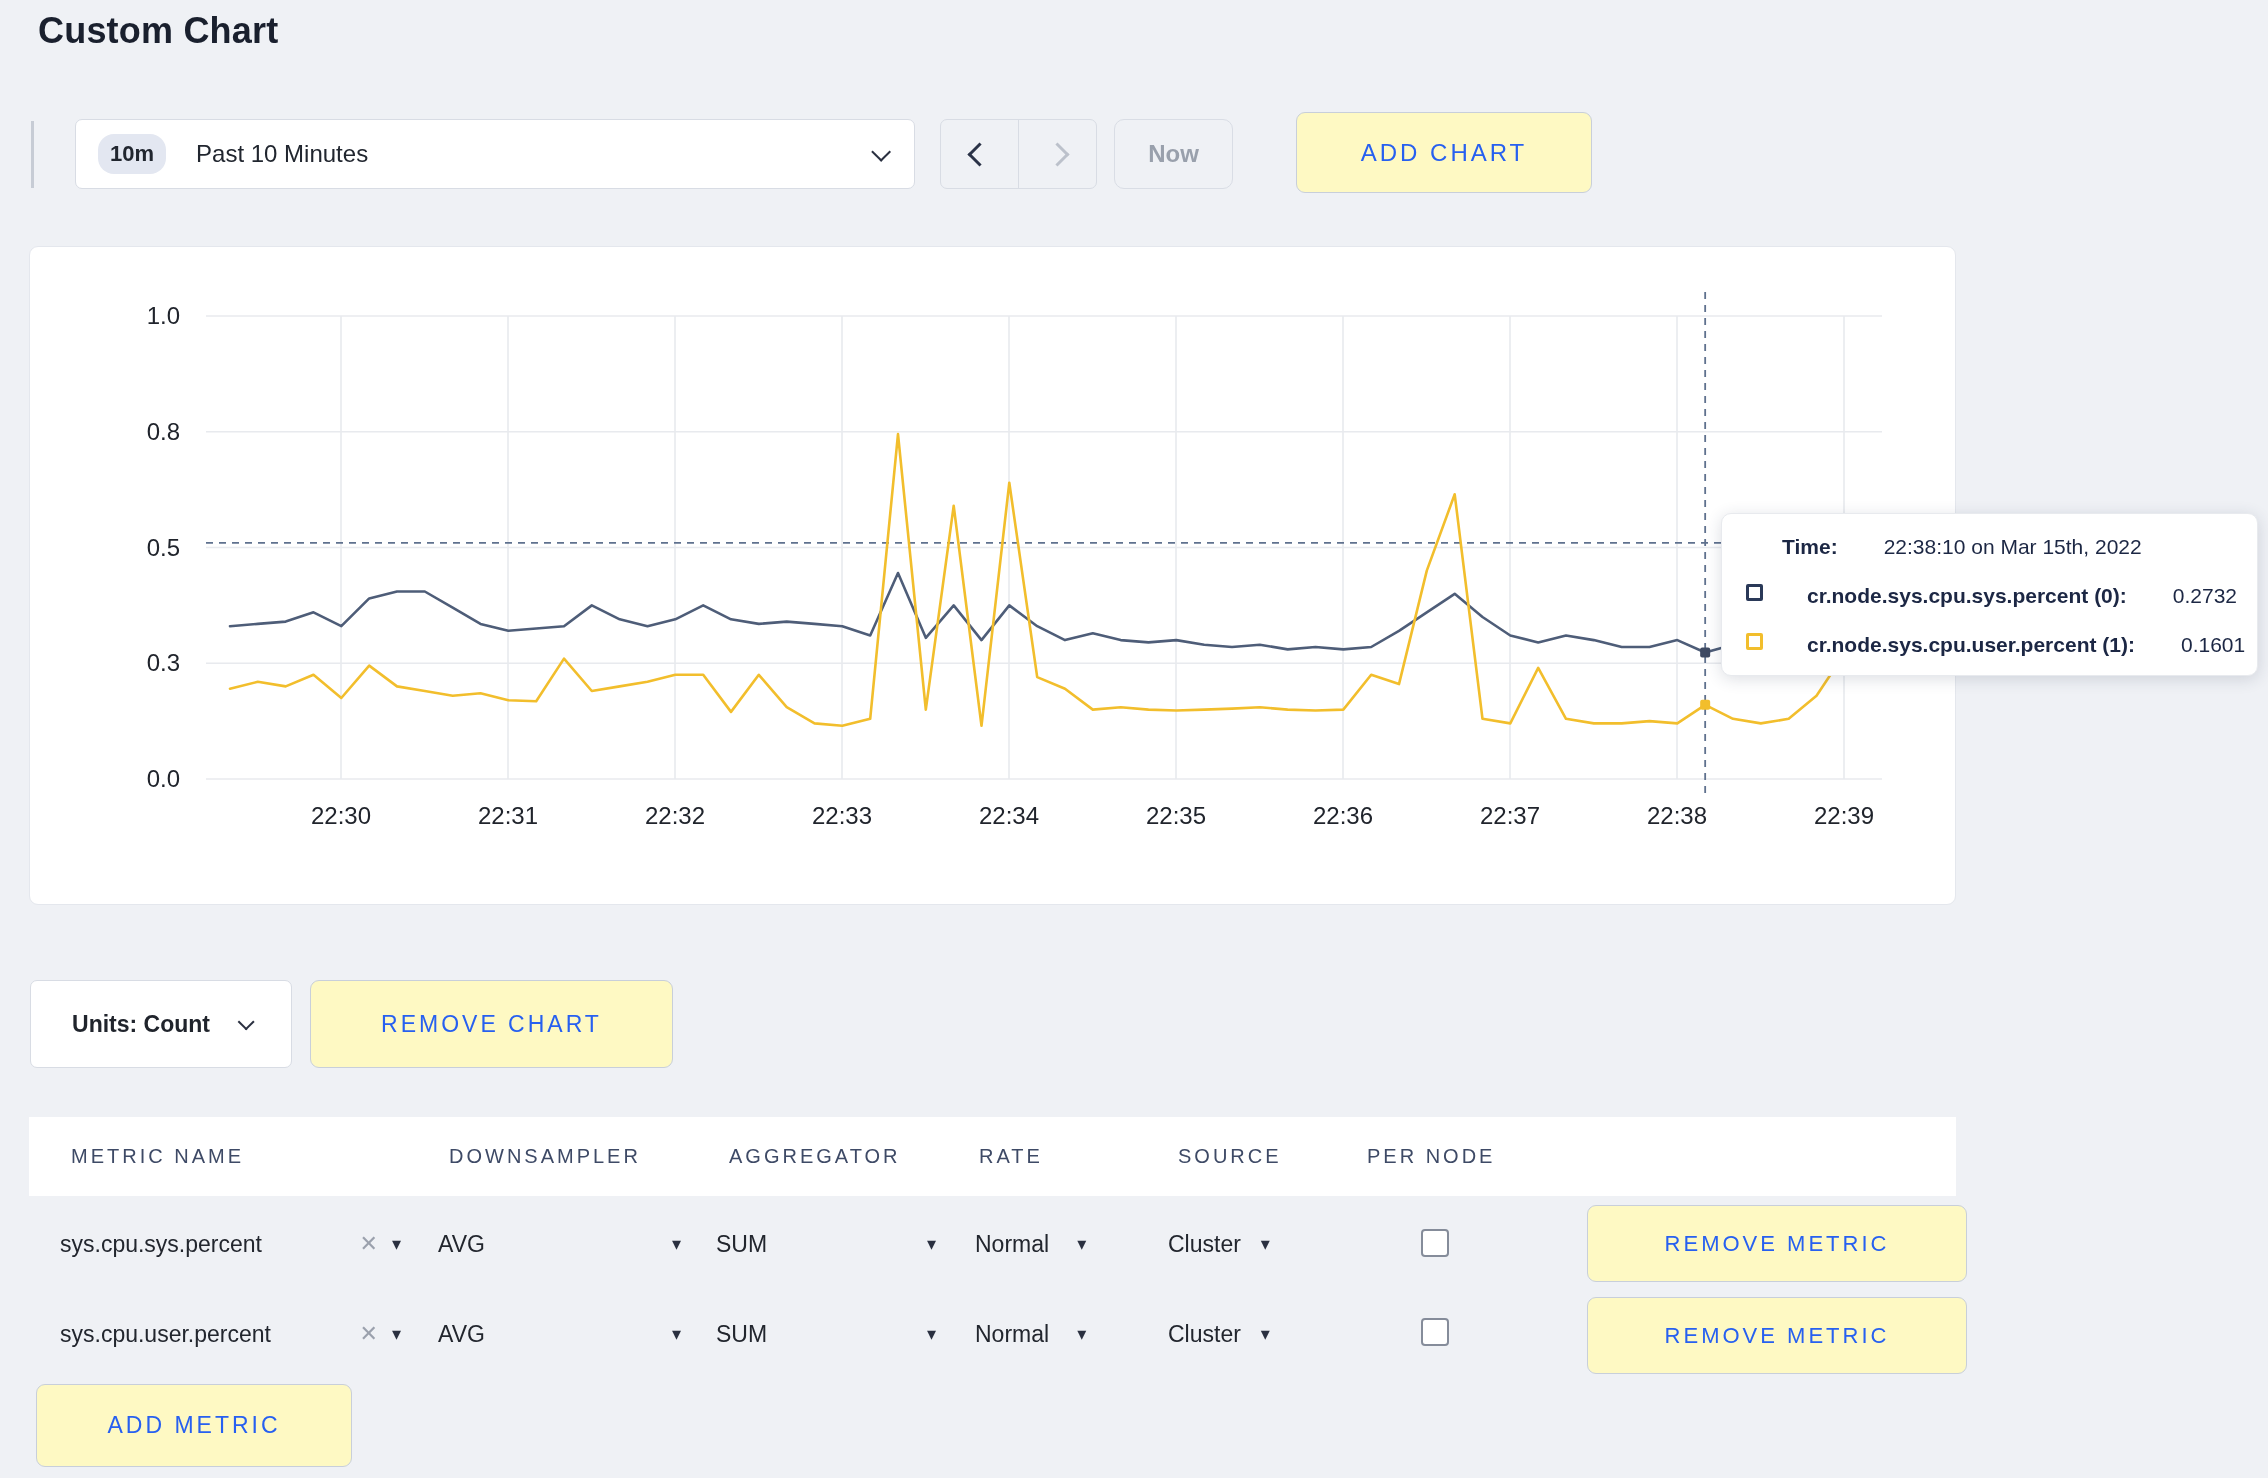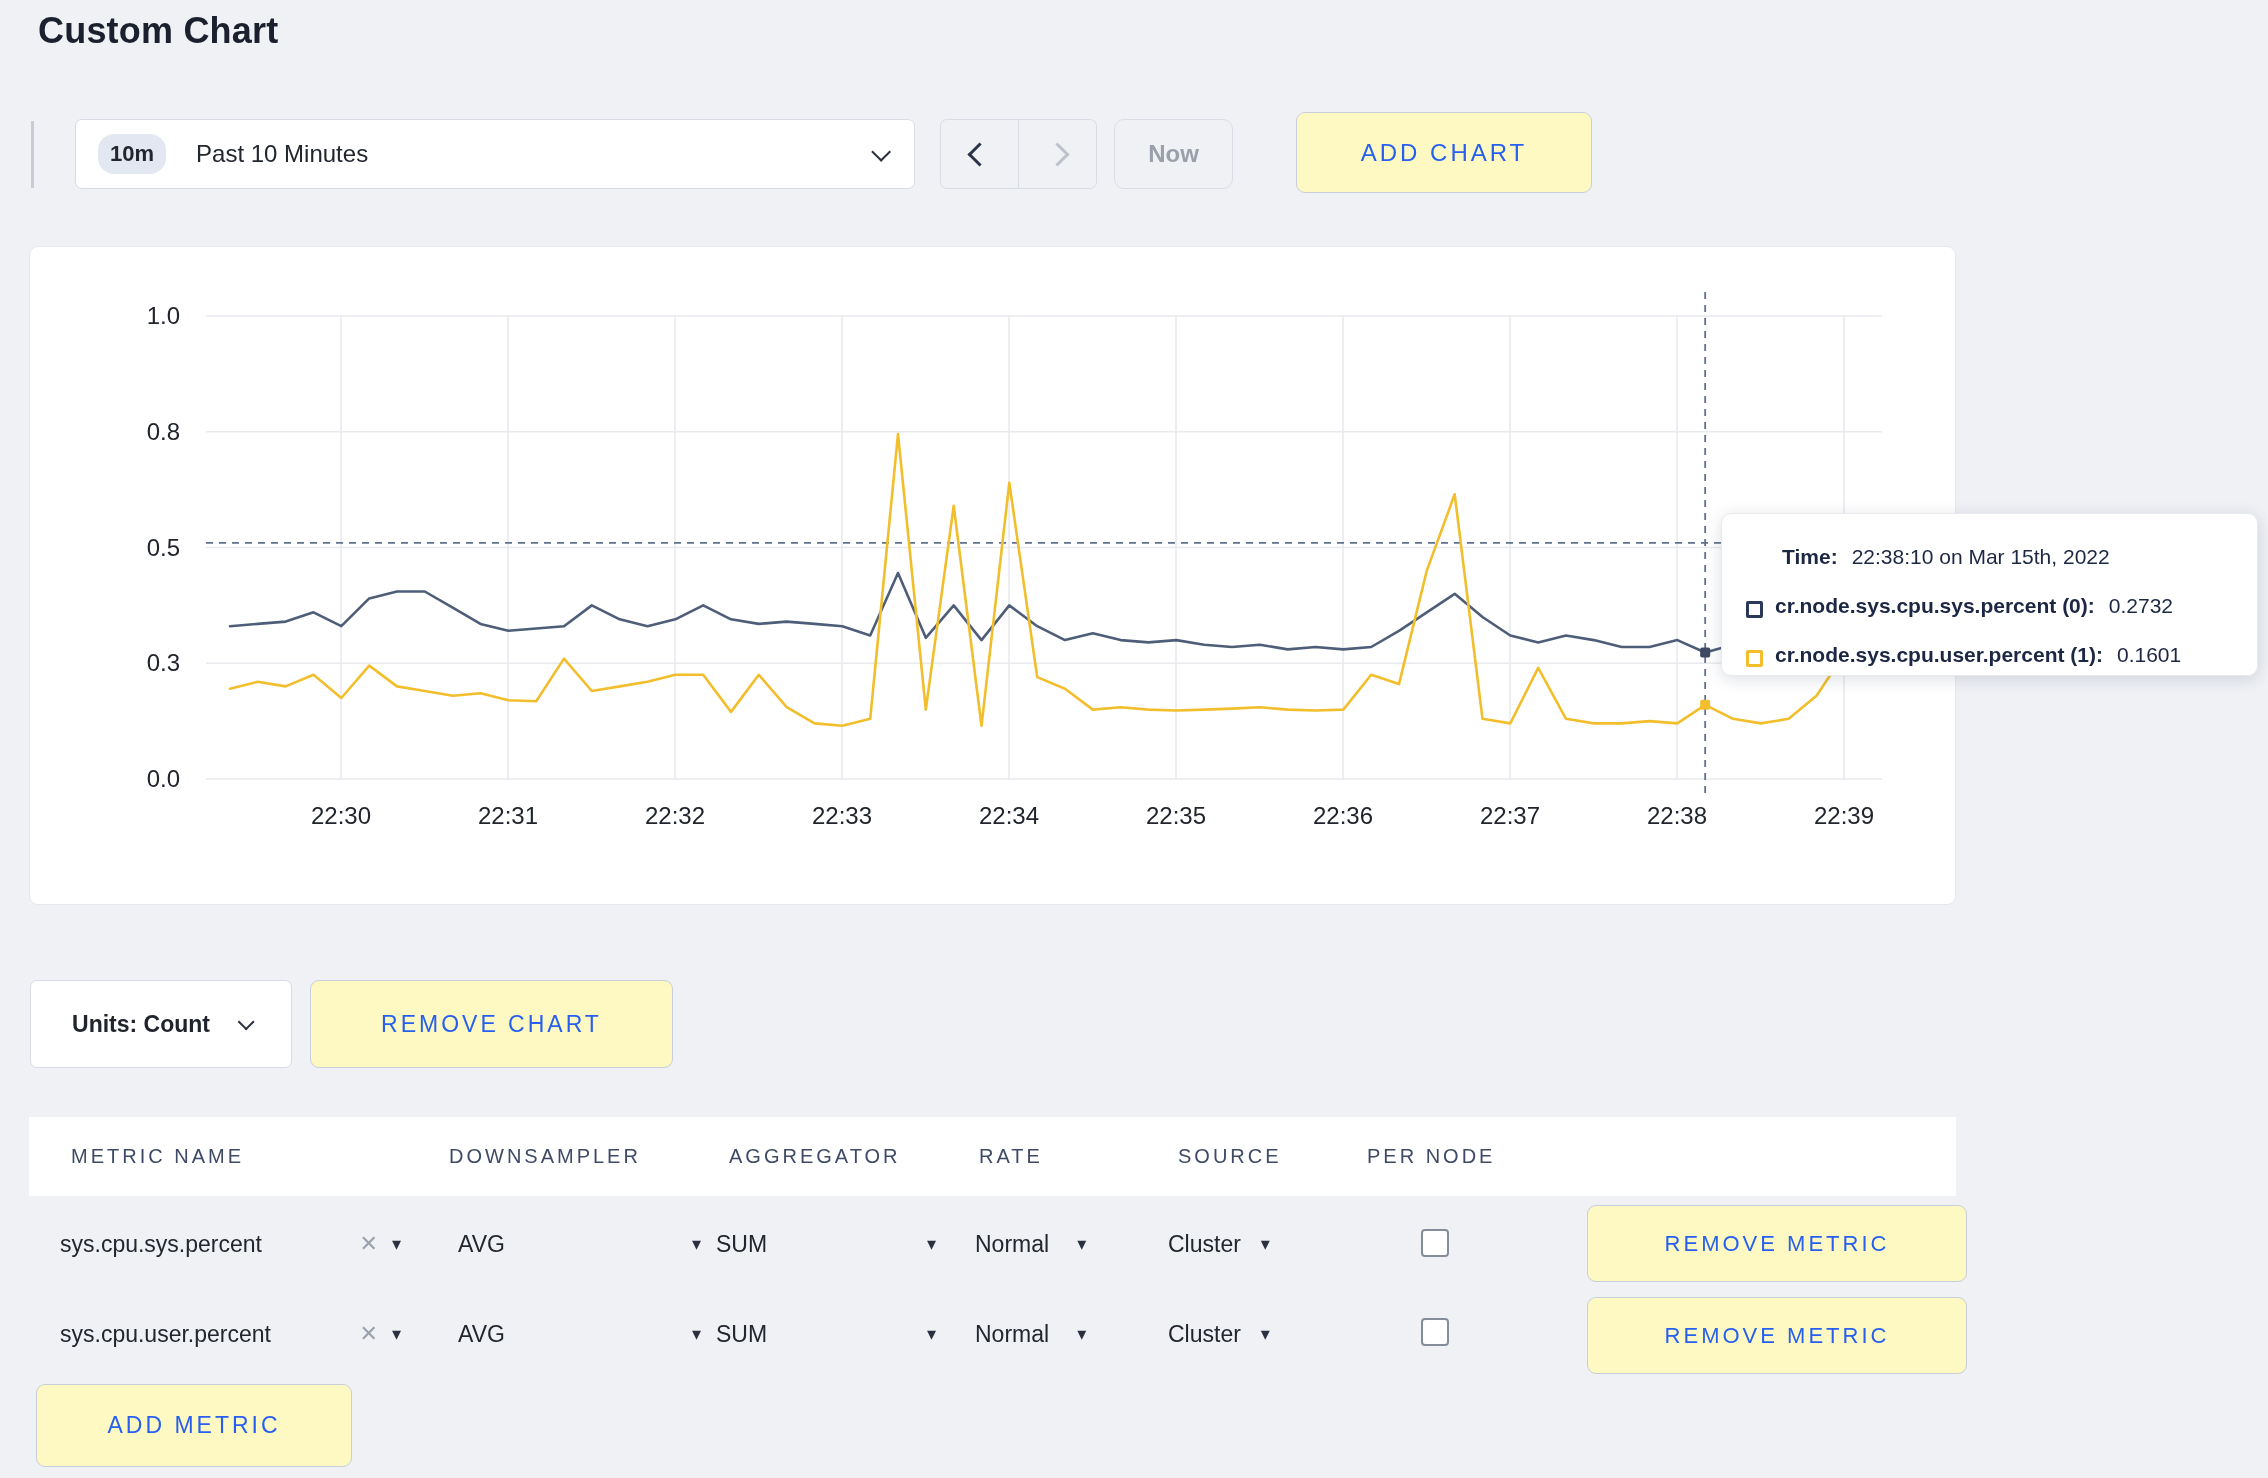--- a/index.html
+++ b/index.html
@@ -71,21 +71,21 @@
   #chart-svg { position:absolute; left:0; top:0; }
 
   
   #chart-tooltip {
     left:1721px; top:513px; width:537px; height:163px;
     background:#fff; border:1px solid #e8eaee; border-radius:10px;
     box-shadow:0 3px 16px rgba(40,50,80,.16);
     padding:21px 24px 0 24px; z-index:6;
     font-size:21px; color:#1c2744;
   }
-  .tt-row { display:flex; align-items:flex-end; height:34px; margin-bottom:15px; }
+  .tt-row { display:flex; align-items:flex-start; height:34px; margin-bottom:15px;gap:32px; }
   .tt-time-row { padding-left:36px; }
   .tt-label { font-weight:700; margin-right:14px; white-space:nowrap; }
   .tt-value { font-weight:400; white-space:nowrap; }
   .tt-swatch {
     width:17px; height:17px; background:#fff; border:3.5px solid #1c2744;
     border-radius:2px; margin-right:12px; flex:none;
   }
 
   
   #units-dropdown {
@@ -105,21 +105,21 @@
     position:absolute; top:0; height:79px; line-height:79px;
     font-size:20px; font-weight:500; letter-spacing:3px; color:#3e4a66;
     white-space:nowrap;
   }
   .metric-row { left:29px; width:1927px; height:44px; }
   .cell { position:absolute; top:0; height:44px; display:flex; align-items:center; }
   .metric-cell { left:31px; width:341px; }
   .metric-cell .mname { flex:1; font-size:23px; color:#22262e; white-space:nowrap; }
   .close-x { font-size:22px; color:#9ba1ad; cursor:pointer; margin:0 14px 0 8px; }
   .caret { font-size:18px; color:#2a3040; cursor:pointer; line-height:1; }
-  .ds-cell  { left:409px; width:243px; justify-content:space-between;margin-left:20px; }
+  .ds-cell  { left:409px; width:243px; justify-content:space-between; }
   .agg-cell { left:687px; width:220px; justify-content:space-between; }
   .rate-cell{ left:946px; gap:28px; }
   .src-cell { left:1139px; gap:20px; }
   .cell-text { font-size:23px; color:#22262e; cursor:pointer; }
   .checkbox {
     position:absolute; left:1392px; width:28px; height:28px;
     border:2px solid #858c9a; border-radius:4px; background:#fff; cursor:pointer;
   }
   .remove-metric-btn { position:absolute; left:1558px; width:380px; height:77px; font-size:22px; }
   #add-metric-button { left:36px; top:1384px; width:316px; height:83px; font-size:23px; }

